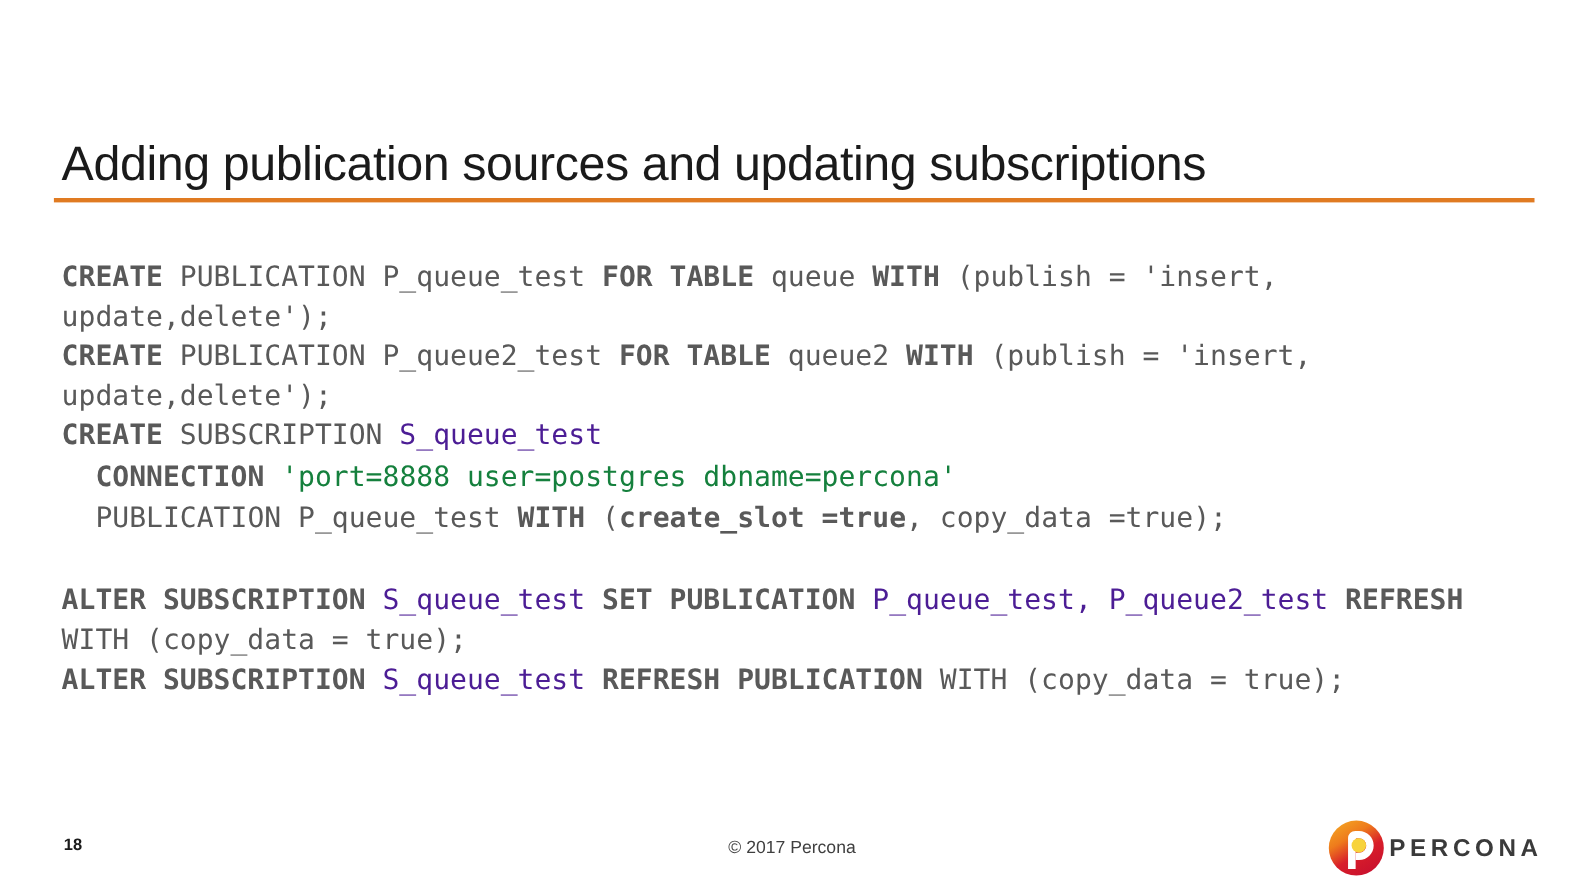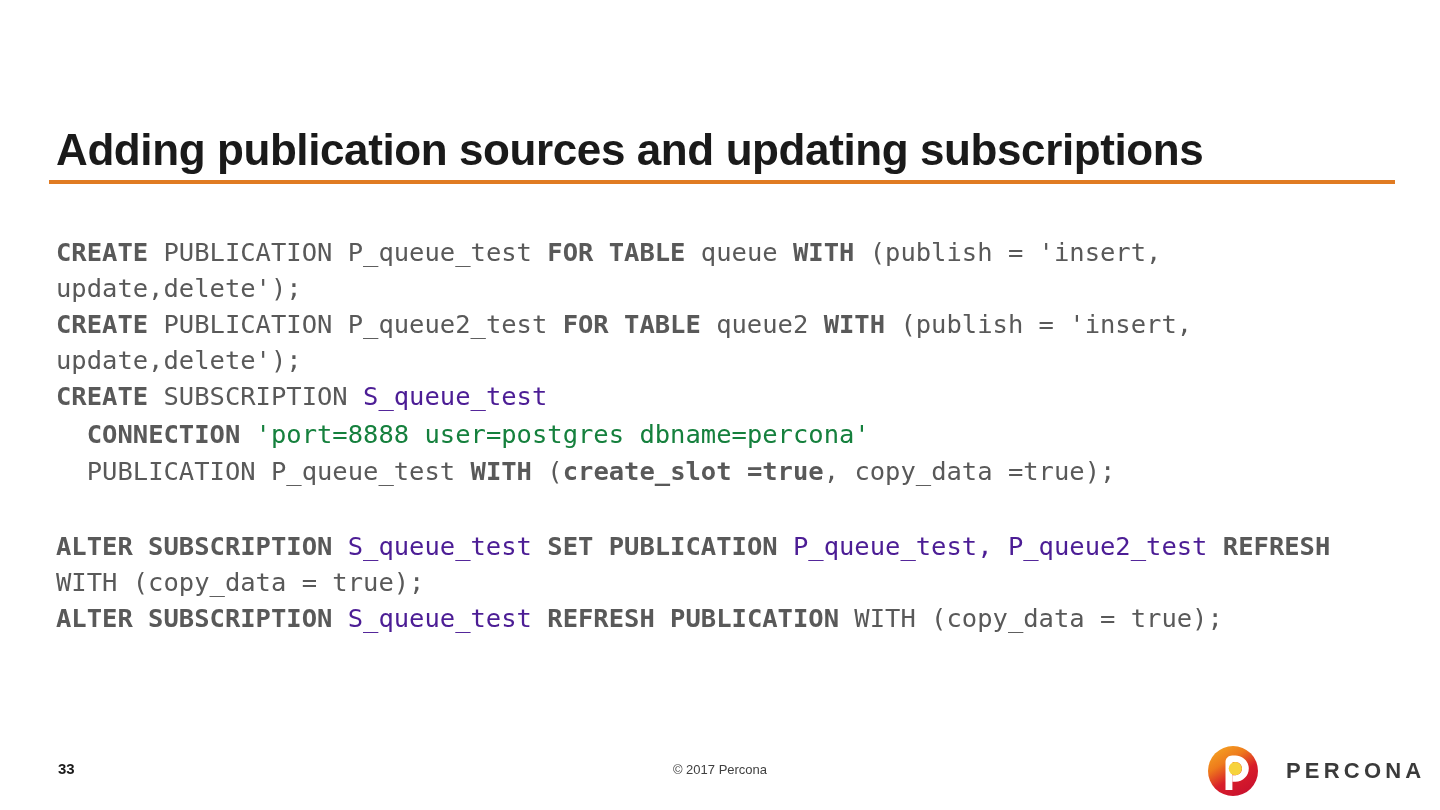--- a/index.html
+++ b/index.html
@@ -22,21 +22,21 @@
   }
 
   
   .slide-title {
     position: absolute;
     left: 56px;
     top: 96px;
     width: 1340px;
     font-family: "Liberation Sans", sans-serif;
     font-size: 44px;
-    font-weight: bold;
+    font-weight: normal;
     color: #1a1a1a;
     letter-spacing: -0.4px;
     line-height: 1.15;
     white-space: nowrap;
   }
 
   .title-rule {
     position: absolute;
     left: 49px;
     top: 180px;
@@ -83,34 +83,34 @@
     color: #1a1a1a;
   }
 
   .copyright {
     position: absolute;
     left: 0;
     right: 0;
     top: 762px;
     text-align: center;
     font-family: "Liberation Sans", sans-serif;
-    font-size: 13px;
+    font-size: 16px;
     color: #3f3f3f;
   }
 
   
   .logo {
     position: absolute;
     left: 1207px;
     top: 744px;
     width: 195px;
     height: 54px;
     display: flex;
     align-items: center;
-    gap: 27px;
+    gap: 4px;
     text-align: right;
   }
   .logo-mark {
     width: 52px;
     height: 52px;
     flex: 0 0 52px;
   }
   .logo-word {
     font-family: "Liberation Sans", sans-serif;
     font-size: 22px;
@@ -123,21 +123,21 @@
 <body>
 
 <div class="slide">
 
   <h1 class="slide-title">Adding publication sources and updating subscriptions</h1>
 
   <div class="title-rule"></div>
 
   <div class="code-block" id="code-block"><span class="code-line"><span class="kw">CREATE</span><span class="plain"> PUBLICATION P_queue_test </span><span class="kw">FOR TABLE</span><span class="plain"> queue </span><span class="kw">WITH</span><span class="plain"> (publish = 'insert, update,delete');</span></span><span class="code-line"><span class="kw">CREATE</span><span class="plain"> PUBLICATION P_queue2_test </span><span class="kw">FOR TABLE</span><span class="plain"> queue2 </span><span class="kw">WITH</span><span class="plain"> (publish = 'insert, update,delete');</span></span><span class="code-line"><span class="kw">CREATE</span><span class="plain"> SUBSCRIPTION </span><span class="ident">S_queue_test</span></span><span class="code-line"><span class="plain">  </span><span class="kw">CONNECTION</span><span class="plain"> </span><span class="str-red">'port=8888 user=postgres dbname=percona'</span></span><span class="code-line"><span class="plain">  PUBLICATION P_queue_test </span><span class="kw">WITH</span><span class="plain"> (</span><span class="kw">create_slot =true</span><span class="plain">, copy_data =true);</span></span><span class="code-line blank"></span><span class="code-line"><span class="kw">ALTER SUBSCRIPTION</span><span class="plain"> </span><span class="ident">S_queue_test</span><span class="plain"> </span><span class="kw">SET PUBLICATION</span><span class="plain"> </span><span class="ident">P_queue_test, P_queue2_test</span><span class="plain"> </span><span class="kw">REFRESH</span><span class="plain"> WITH (copy_data = true);</span></span><span class="code-line"><span class="kw">ALTER SUBSCRIPTION</span><span class="plain"> </span><span class="ident">S_queue_test</span><span class="plain"> </span><span class="kw">REFRESH PUBLICATION</span><span class="plain"> WITH (copy_data = true);</span></span></div>
 
-  <div class="page-number">33</div>
+  <div class="page-number">18</div>
 
   <div class="copyright">© 2017 Percona</div>
 
   <div class="logo">
     <span class="logo-mark">
       <svg viewBox="0 0 52 52" width="52" height="52" aria-hidden="true">
         <defs>
           <linearGradient id="pgrad" x1="0.15" y1="0" x2="0.75" y2="1">
             <stop offset="0%" stop-color="#F5A623"></stop>
             <stop offset="32%" stop-color="#EE7B1C"></stop>

